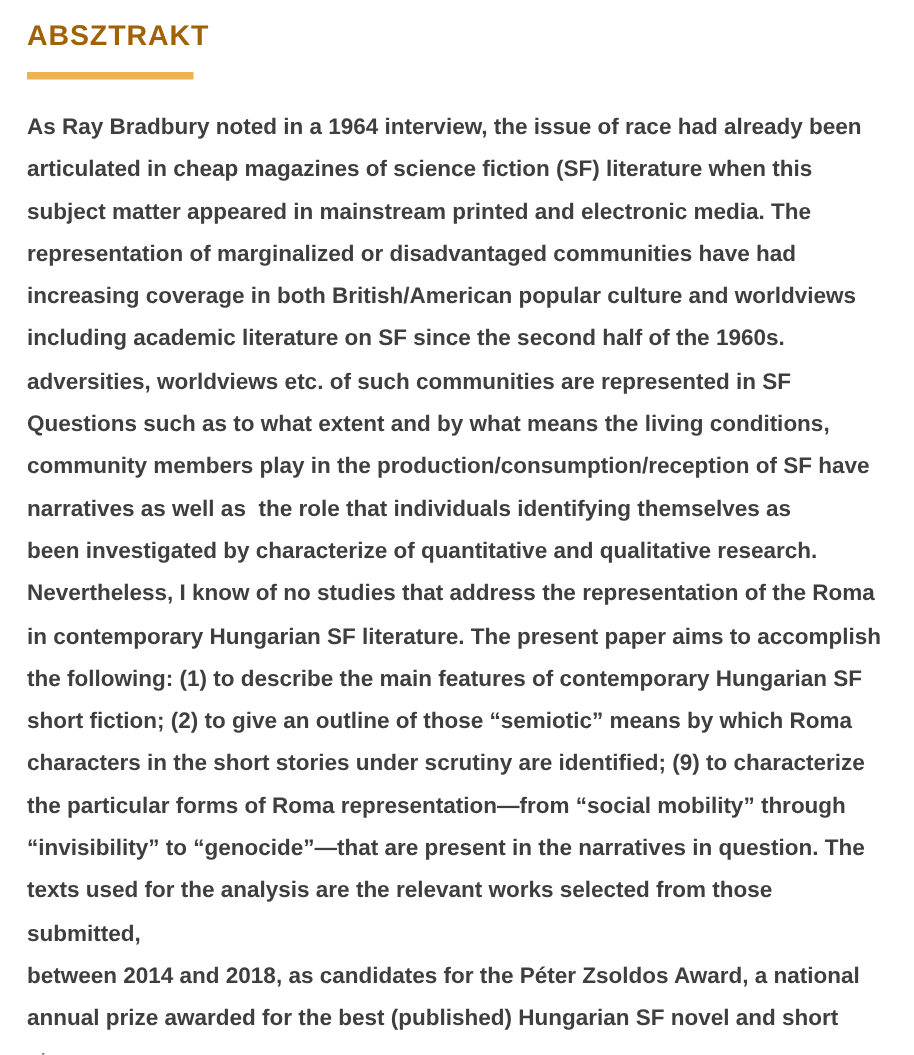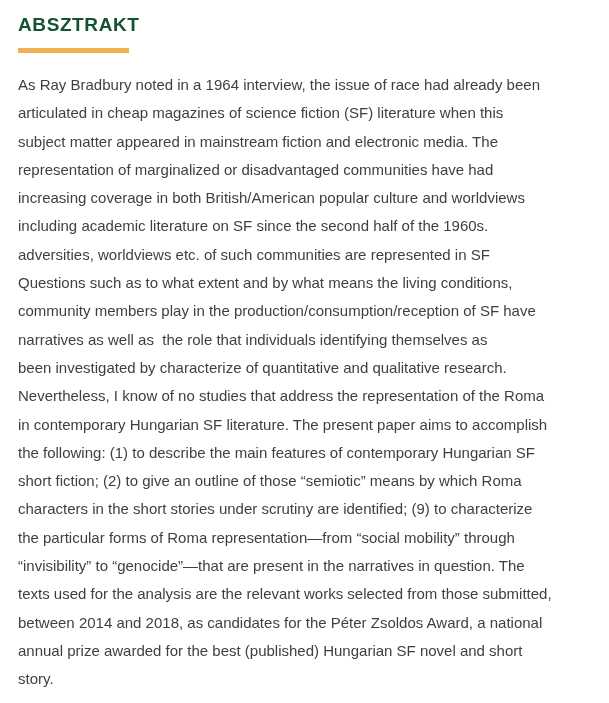--- a/index.html
+++ b/index.html
@@ -16,50 +16,51 @@
   .abstract-section {
     padding: 0 18px;
   }
   .abstract-heading {
     margin: 0;
     padding-top: 14px;
     font-size: 19px;
     line-height: 22px;
     font-weight: bold;
     letter-spacing: 0.6px;
-    color: #14532d;
+    color: #a16207;
     font-family: "Liberation Sans", sans-serif;
   }
   .heading-underline {
     width: 111px;
     height: 5px;
     margin-top: 12px;
     background: #f0b153;
   }
   .abstract-paragraph {
     margin: 18px 0 0 0;
     font-size: 15px;
     line-height: 28.3px;
     color: #3f3f3f;
   }
   .abstract-line {
     display: block;
     white-space: pre-wrap;
+    font-weight: bold;
   }
 </style>
 </head>
 <body>
 
 <div class="abstract-section">
   <h2 class="abstract-heading">ABSZTRAKT</h2>
   <div class="heading-underline"></div>
   <p class="abstract-paragraph">
     <span class="abstract-line">As Ray Bradbury noted in a 1964 interview, the issue of race had already been</span>
     <span class="abstract-line">articulated in cheap magazines of science fiction (SF) literature when this</span>
-    <span class="abstract-line">subject matter appeared in mainstream fiction and electronic media. The</span>
+    <span class="abstract-line">subject matter appeared in mainstream printed and electronic media. The</span>
     <span class="abstract-line">representation of marginalized or disadvantaged communities have had</span>
     <span class="abstract-line">increasing coverage in both British/American popular culture and worldviews</span>
     <span class="abstract-line">including academic literature on SF since the second half of the 1960s.</span>
     <span class="abstract-line">adversities, worldviews etc. of such communities are represented in SF</span>
     <span class="abstract-line">Questions such as to what extent and by what means the living conditions,</span>
     <span class="abstract-line">community members play in the production/consumption/reception of SF have</span>
     <span class="abstract-line">narratives as well as  the role that individuals identifying themselves as</span>
     <span class="abstract-line">been investigated by characterize of quantitative and qualitative research.</span>
     <span class="abstract-line">Nevertheless, I know of no studies that address the representation of the Roma</span>
     <span class="abstract-line">in contemporary Hungarian SF literature. The present paper aims to accomplish</span>

